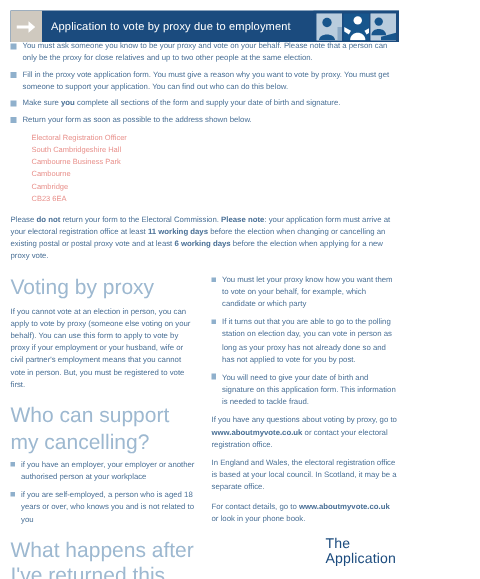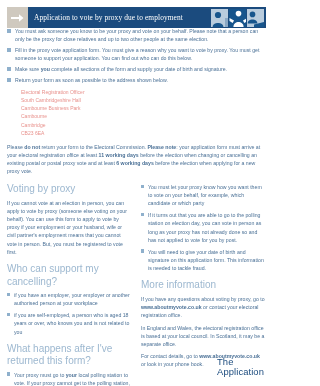--- a/index.html
+++ b/index.html
@@ -23,21 +23,20 @@
     padding: 7px 7px 0 7px;
   }
 
   
   .header {
     display: flex;
     align-items: stretch;
     height: 21px;
     background: #1b4b7e;
     overflow: hidden;
-    font-family: Liberation Serif, serif;
   }
   .header-arrow {
     width: 21px;
     min-width: 21px;
     background: #cfc9bf;
     display: flex;
     align-items: center;
     justify-content: center;
   }
   .header-arrow svg { display: block; }
@@ -121,21 +120,21 @@
   }
 
   
   .columns {
     display: flex;
     margin-top: 8px;
     gap: 10px;
   }
   .col { width: 124px; }
   .col-head {
-    font-size: 10px;
+    font-size: 14px;
     color: #9db8d0;
     margin: 0 0 3px 0;
     font-weight: normal;
     line-height: 1.25;
   }
   .col-head.spaced { margin-top: 7px; }
   .para {
     font-size: 5.2px;
     line-height: 1.58;
     color: #4a7096;
@@ -259,21 +258,20 @@
       </ul>
     </div>
 
     <div class="col">
       <ul class="col-bullets">
         <li>You must let your proxy know how you want them to vote on your behalf, for example, which candidate or which party</li>
         <li>If it turns out that you are able to go to the polling station on election day, you can vote in person as long as your proxy has not already done so and has not applied to vote for you by post.</li>
         <li>You will need to give your date of birth and signature on this application form. This information is needed to tackle fraud.</li>
       </ul>
 
-      <div class="col-head spaced">More information</div>
 
       <p class="para"><span>If you have any questions about voting by proxy, go to </span><b>www.aboutmyvote.co.uk</b><span> or contact your electoral registration office.</span></p>
 
       <p class="para">In England and Wales, the electoral registration office is based at your local council. In Scotland, it may be a separate office.</p>
 
       <p class="para"><span>For contact details, go to </span><b>www.aboutmyvote.co.uk</b><span> or look in your phone book.</span></p>
 
     </div>
   </div>
 

